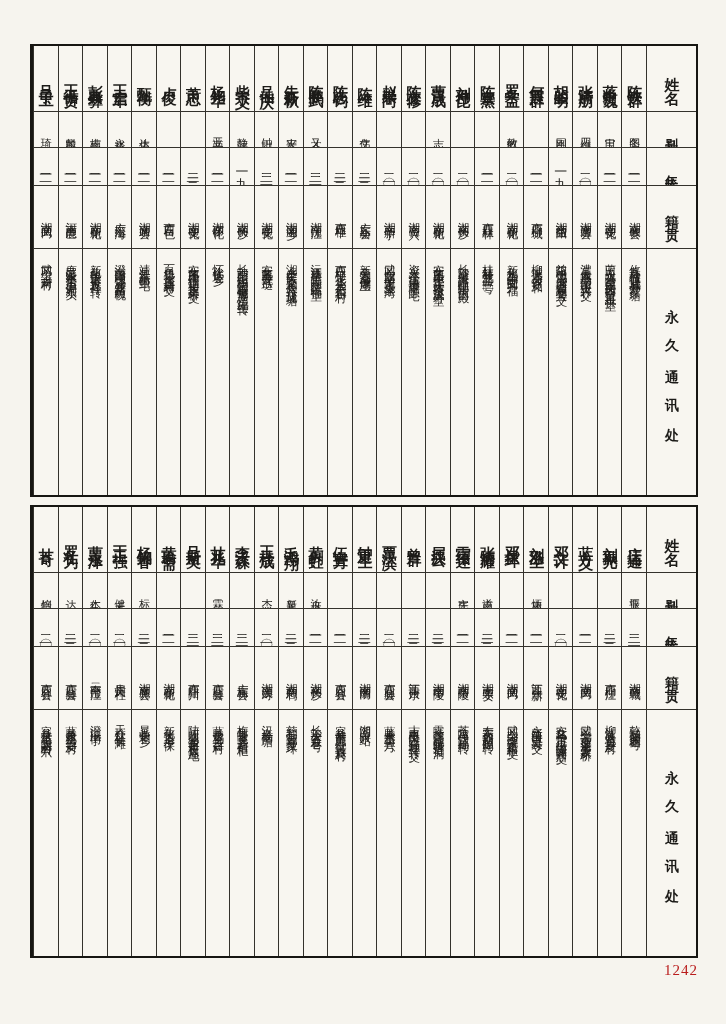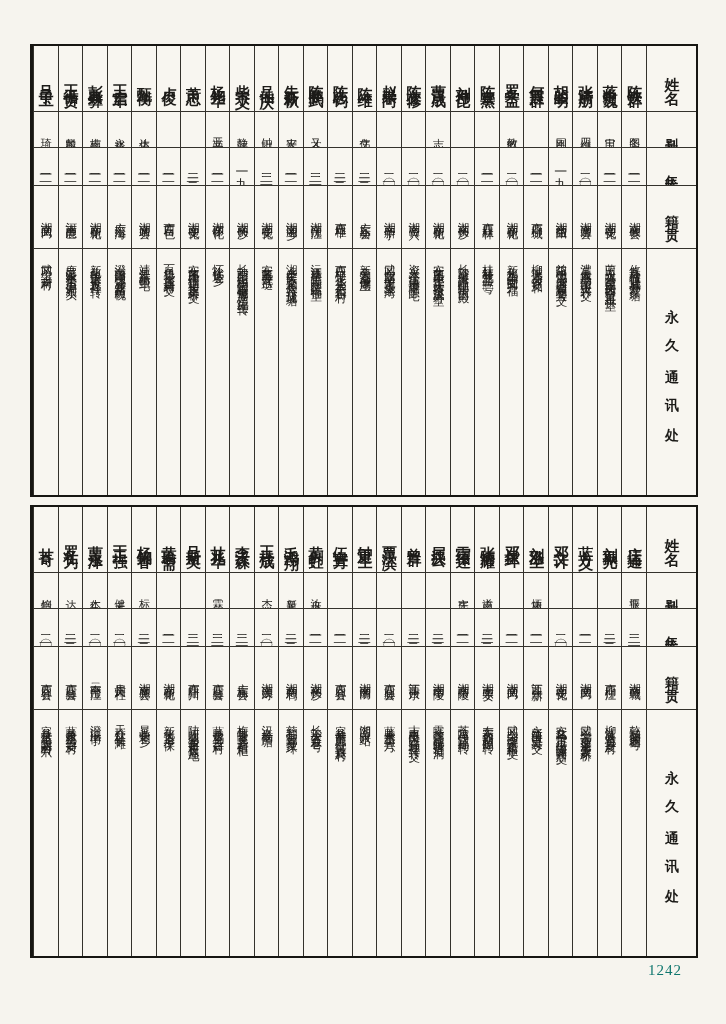--- a/index.html
+++ b/index.html
@@ -66,24 +66,24 @@
   .col.header .cell.name .v    { font-size: 15px; letter-spacing: 14px; }
   .col.header .cell.alias .v   { font-size: 13px; letter-spacing: 2px; }
   .col.header .cell.age .v     { font-size: 13px; letter-spacing: 2px; }
   .col.header .cell.native .v  { font-size: 14px; letter-spacing: 13px; }
   .col.header .cell.address    { align-items: center; padding-top: 0; }
   .col.header .cell.address .v { font-size: 14px; letter-spacing: 30px; }
 
   .page-number {
     position: absolute;
     top: 962px;
-    left: 648px;
+    left: 664px;
     font-size: 15px;
     letter-spacing: 1px;
-    color: #0f766e;
+    color: #b91c1c;
   }
 </style>
 </head>
 <body>
 
 <div class="table" id="table-top">
   <div class="col header">
     <div class="cell name">
         <span class="v">姓名</span>
       </div>

